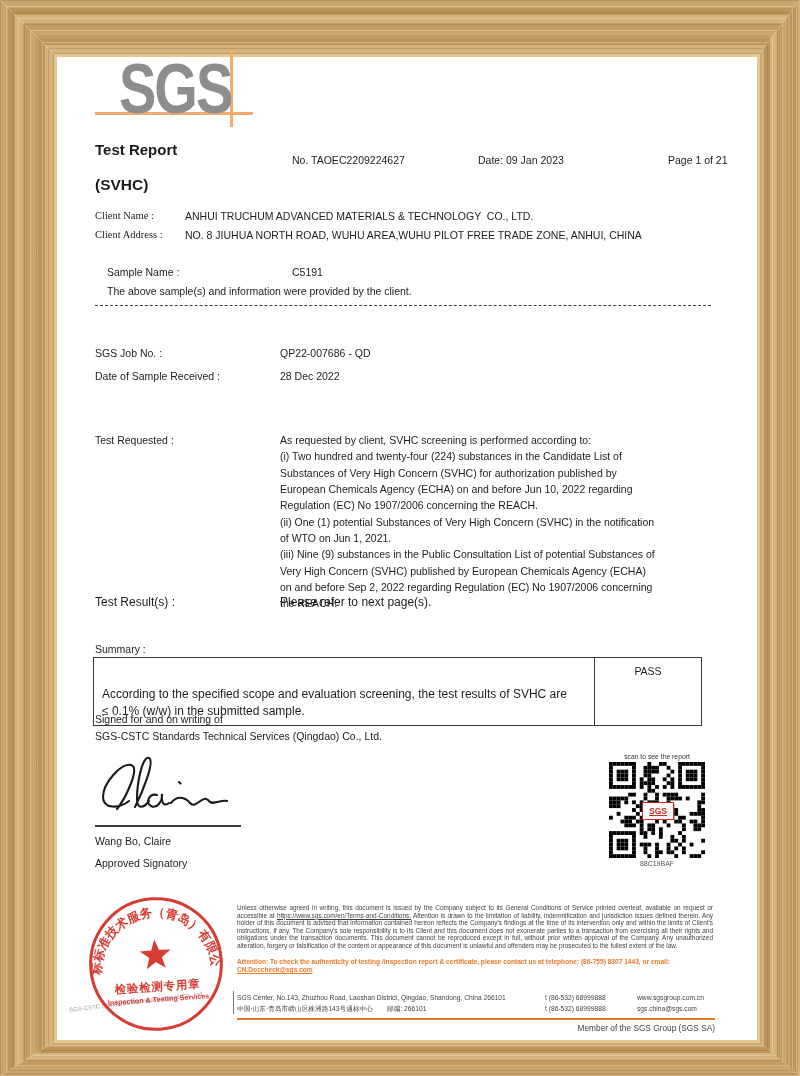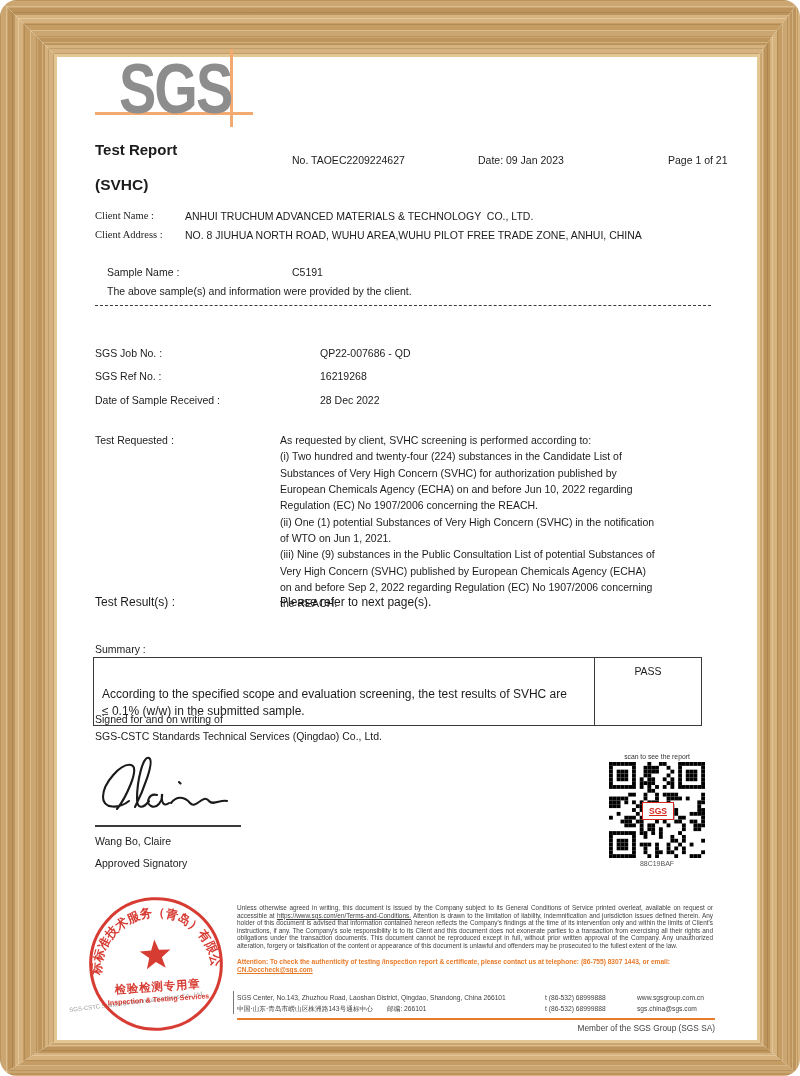--- a/index.html
+++ b/index.html
@@ -1,17 +1,17 @@
 <!DOCTYPE html>
 <html style="--accent-orange: #e87a28; --stamp-red: #d3281e; --logo-gray: #8d8d8d; --line-orange: #f2aa70; --text: #1c1c1c;"><head>
 <meta charset="utf-8">
 <style>
   html,body{margin:0;padding:0;background:#fff;}
   .page{position:relative;width:800px;height:1076px;overflow:hidden;
-        font-family:"Liberation Sans",sans-serif;color:var(--text,#1c1c1c);border-radius:17px;}
+        font-family:"Liberation Sans",sans-serif;color:var(--text,#1c1c1c);}
   
   .frame-strip{position:absolute;pointer-events:none;}
   .frame-top{left:0;top:0;width:800px;height:57px;
     background:repeating-linear-gradient(180deg,rgba(110,72,25,.20) 0 1px,transparent 1px 6px,rgba(255,243,214,.30) 6px 7px,transparent 7px 12px),
                repeating-linear-gradient(180deg,#cba671 0 8px,#bd955c 8px 15px,#d6b37e 15px 23px,#c49c64 23px 30px);
     clip-path:polygon(0 0,800px 0,757px 57px,57px 57px);}
   .frame-bottom{left:0;top:1040px;width:800px;height:36px;
     background:repeating-linear-gradient(180deg,rgba(110,72,25,.20) 0 1px,transparent 1px 5px,rgba(255,243,214,.30) 5px 6px,transparent 6px 10px),
                repeating-linear-gradient(180deg,#cba671 0 7px,#bd955c 7px 13px,#d6b37e 13px 20px,#c49c64 20px 26px);
     clip-path:polygon(0 36px,800px 36px,757px 0,57px 0);}
@@ -44,21 +44,21 @@
   .crow{display:flex;}
   .crow .lbl{flex:0 0 90px;font-family:Liberation Serif, serif;}
   .val{white-space:pre-wrap;}
   
   .sample{left:38px;top:206px;width:620px;font-size:10.5px;line-height:19px;margin-left:12px;}
   .srow{display:flex;}
   .srow .lbl{flex:0 0 185px;}
   .dashline{left:38px;top:248px;width:616px;border-top:1.5px dashed #3a3a3a;}
   
   .fields{left:38px;top:290px;width:620px;font-size:10.5px;}
-  .frow{display:flex;line-height:13.8px;margin-bottom:9.6px;gap:40px;}
+  .frow{display:flex;line-height:13.8px;margin-bottom:9.6px;}
   .frow .lbl{flex:0 0 185px;}
   .treq-label{left:38px;top:377px;font-size:10.5px;}
   .treq-text{left:223px;top:375px;width:436px;font-size:10.5px;line-height:16.35px;white-space:pre-line;}
   .tres{left:38px;top:538px;width:620px;font-size:12px;display:flex;}
   .tres .lbl{flex:0 0 185px;}
   .summary-label{left:38px;top:586px;font-size:10.5px;}
   .sum-table{left:36px;top:600px;width:607px;display:flex;border:1.5px solid #3a3a3a;}
   .sum-left{flex:1;padding:4px 8px 5px;font-size:12px;line-height:17px;white-space:pre-line;margin-top:24px;}
   .sum-right{flex:0 0 106px;border-left:1.5px solid #3a3a3a;display:flex;justify-content:center;
              padding-top:7px;font-size:10.5px;}
@@ -134,24 +134,20 @@
         <span class="val">C5191</span>
       </div>
       <div>The above sample(s) and information were provided by the client.</div>
     </div>
     <div class="abs dashline"></div>
 
     <div class="abs fields">
       <div class="frow">
         <span class="lbl">SGS Job No. :</span>
         <span class="val">QP22-007686 - QD</span>
-      </div>
-      <div class="frow">
-        <span class="lbl">SGS Ref No. :</span>
-        <span class="val">16219268</span>
       </div>
       <div class="frow">
         <span class="lbl">Date of Sample Received :</span>
         <span class="val">28 Dec 2022</span>
       </div>
     </div>
 
     <div class="abs treq-label">Test Requested :</div>
     <div class="abs treq-text">As requested by client, SVHC screening is performed according to:
 (i) Two hundred and twenty-four (224) substances in the Candidate List of

